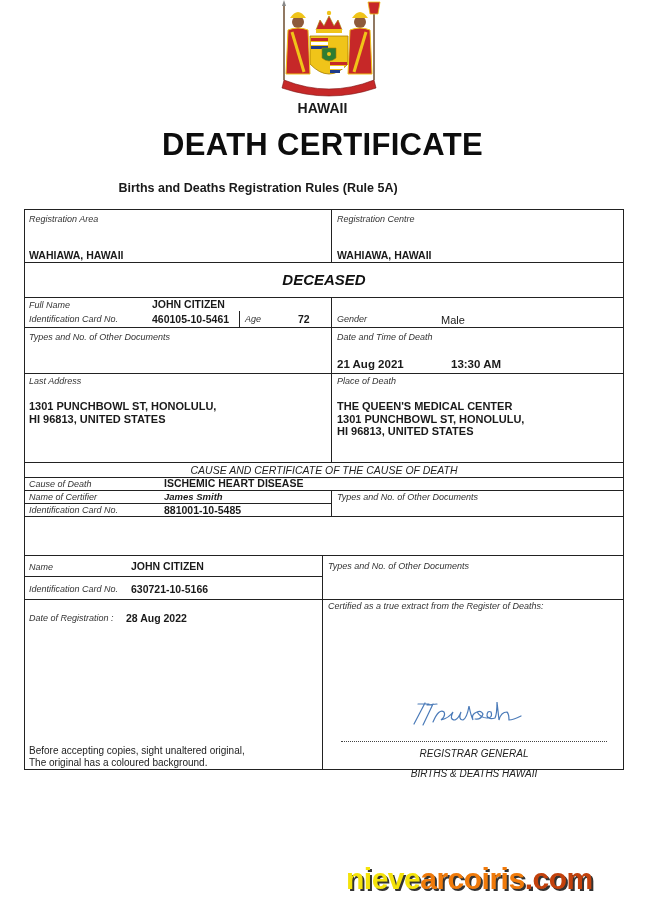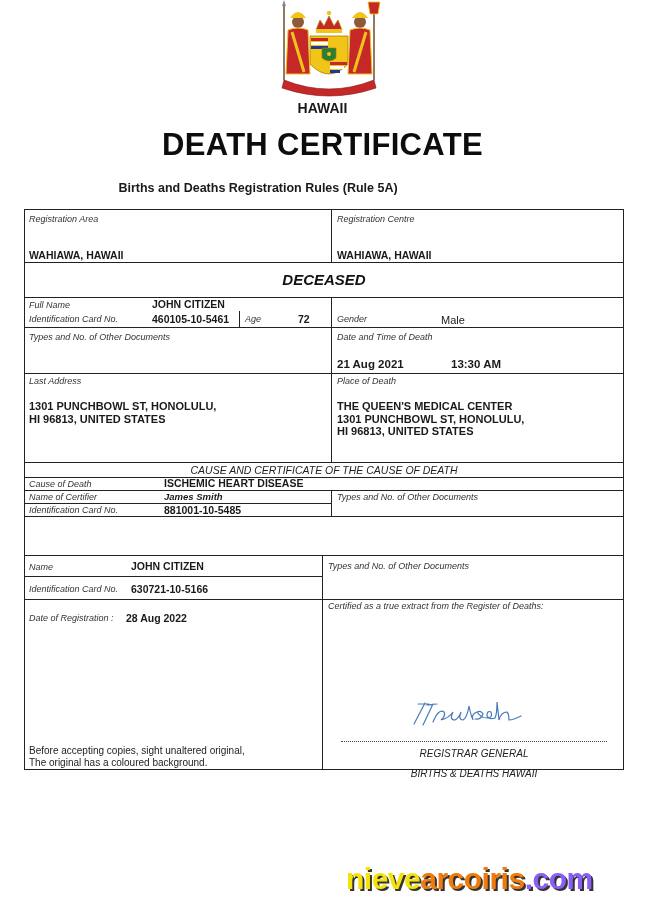--- a/index.html
+++ b/index.html
@@ -22,21 +22,21 @@
     .multi { white-space: pre-line; line-height: 12.5px; }
     .section { position: absolute; left: 0; width: 598px; text-align: center; font-weight: bold; font-style: italic; font-size: 15px; color: #111; }
     .subsection { position: absolute; left: 0; width: 598px; text-align: center; font-style: italic; font-size: 10.5px; color: #222; }
     .note { position: absolute; font-size: 10px; color: #222; white-space: pre-line; line-height: 12px; }
     .registrar { position: absolute; font-style: italic; font-size: 10px; color: #222; text-align: center; white-space: pre-line; line-height: 20px; }
     .dots { position: absolute; height: 0; border-top: 1px dotted #444; }
 
     .watermark { position: absolute; left: 346px; top: 862px; font-weight: bold; font-size: 30px; letter-spacing: -0.5px; text-shadow: 2px 2px 0 #333; }
     .wm1 { color: #f4e20a; }
     .wm2 { color: #f07a0a; }
-    .wm3 { color: #8b5cf6; margin-top: 32px; }
+    .wm3 { color: #c2410c; margin-top: 32px; }
   </style>
 </head>
 <body>
 
 <svg class="coat" viewBox="0 0 106 98">
 
   <path d="M8 80 Q53 98 98 80 L100 88 Q53 104 6 88 Z" fill="#c62828" stroke="#7a1010" stroke-width="0.6"></path>
 
   <path d="M34 36 L72 36 L72 64 Q53 84 34 64 Z" fill="#f0c419" stroke="#a67c00" stroke-width="0.8"></path>
   <rect x="35" y="38" width="17" height="3" fill="#c62828"></rect>

